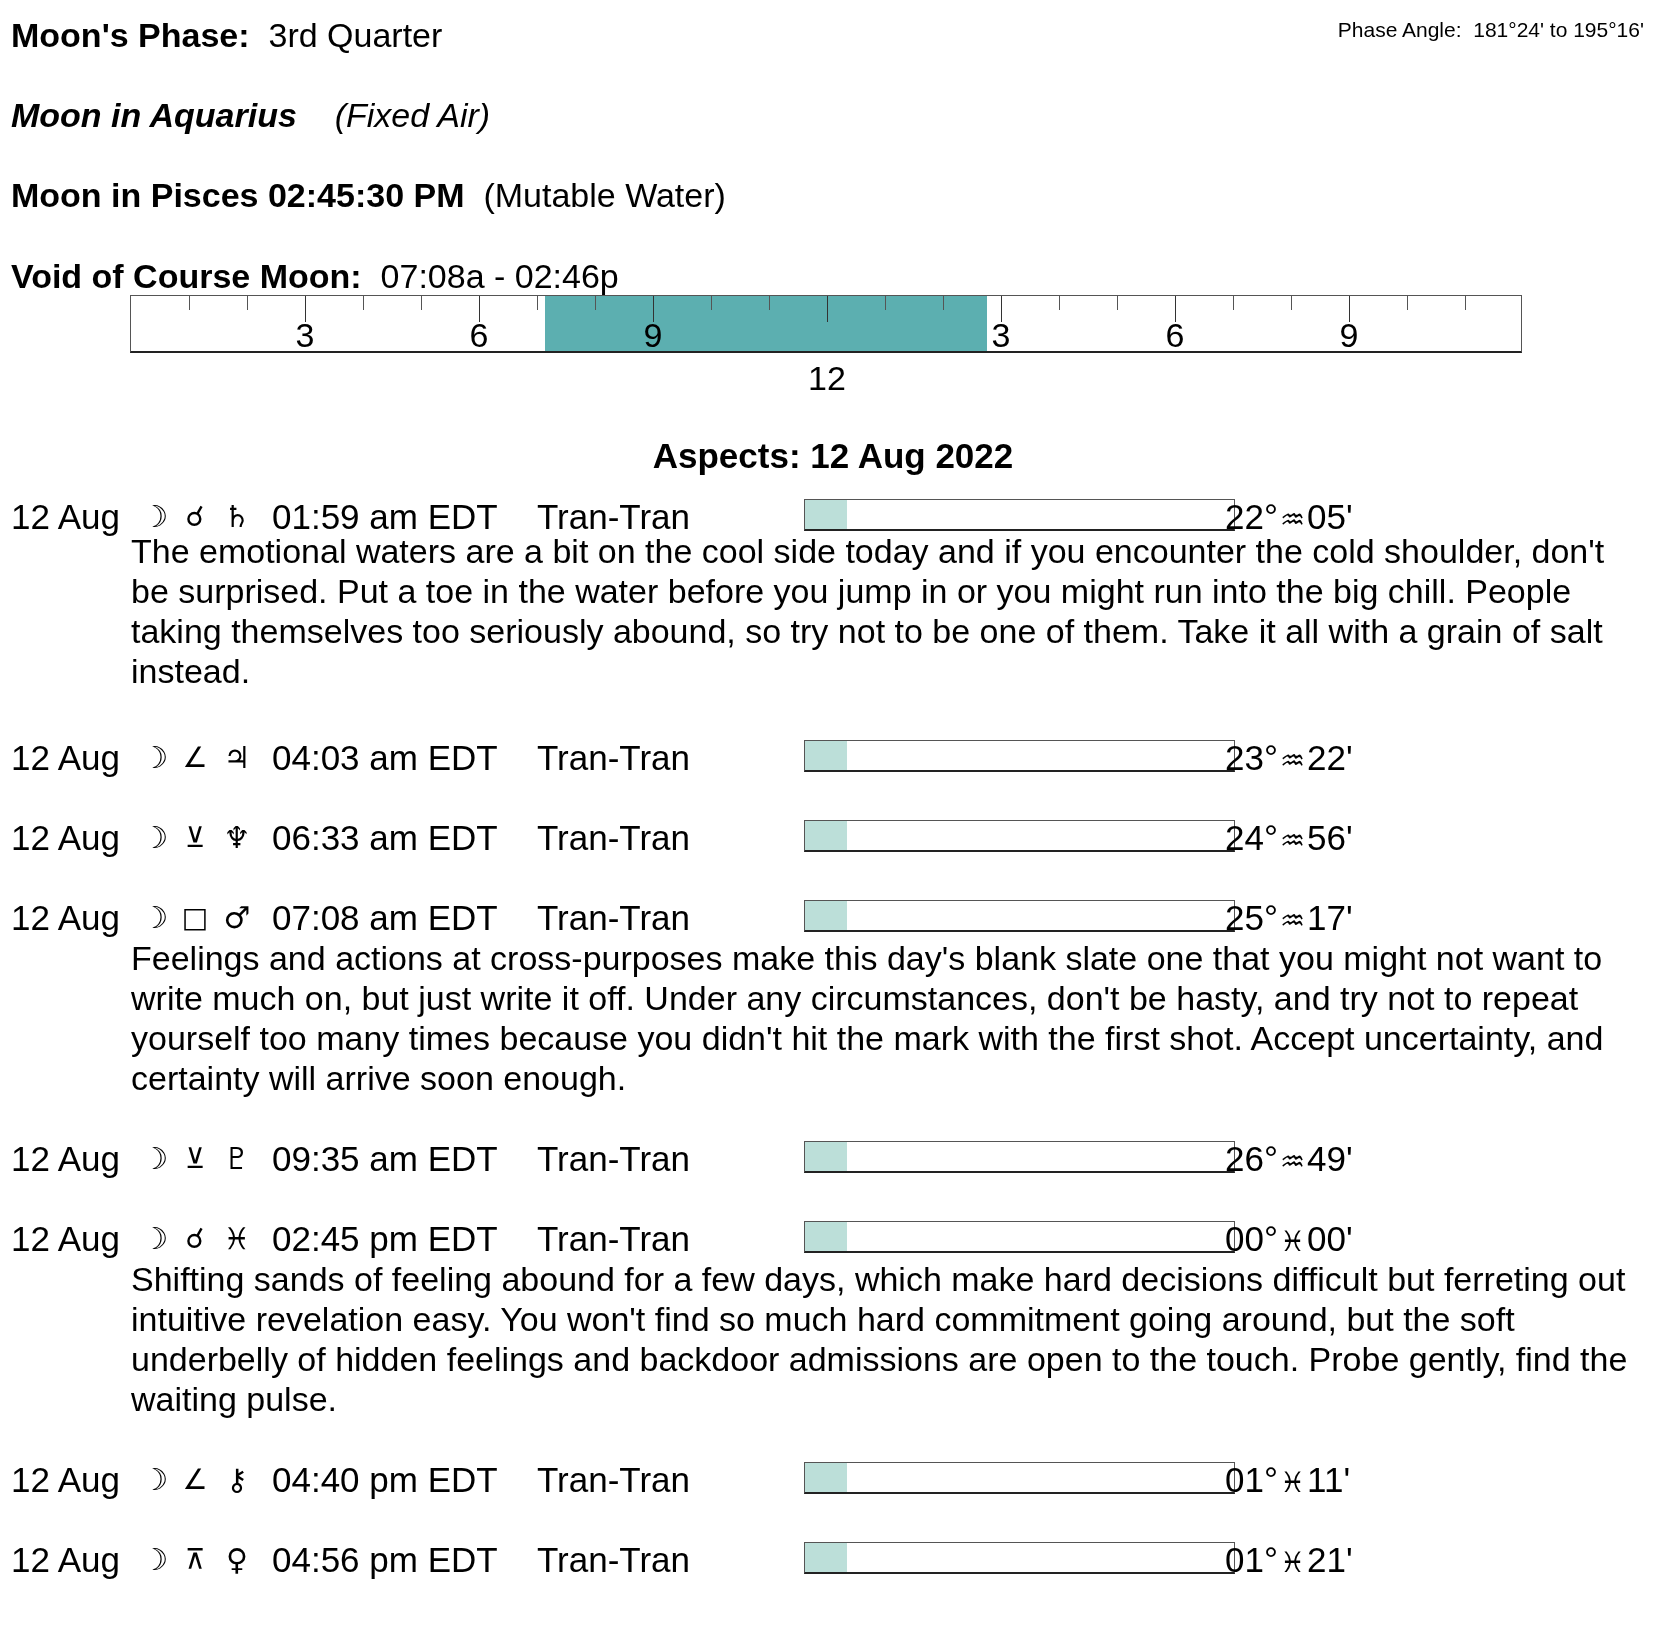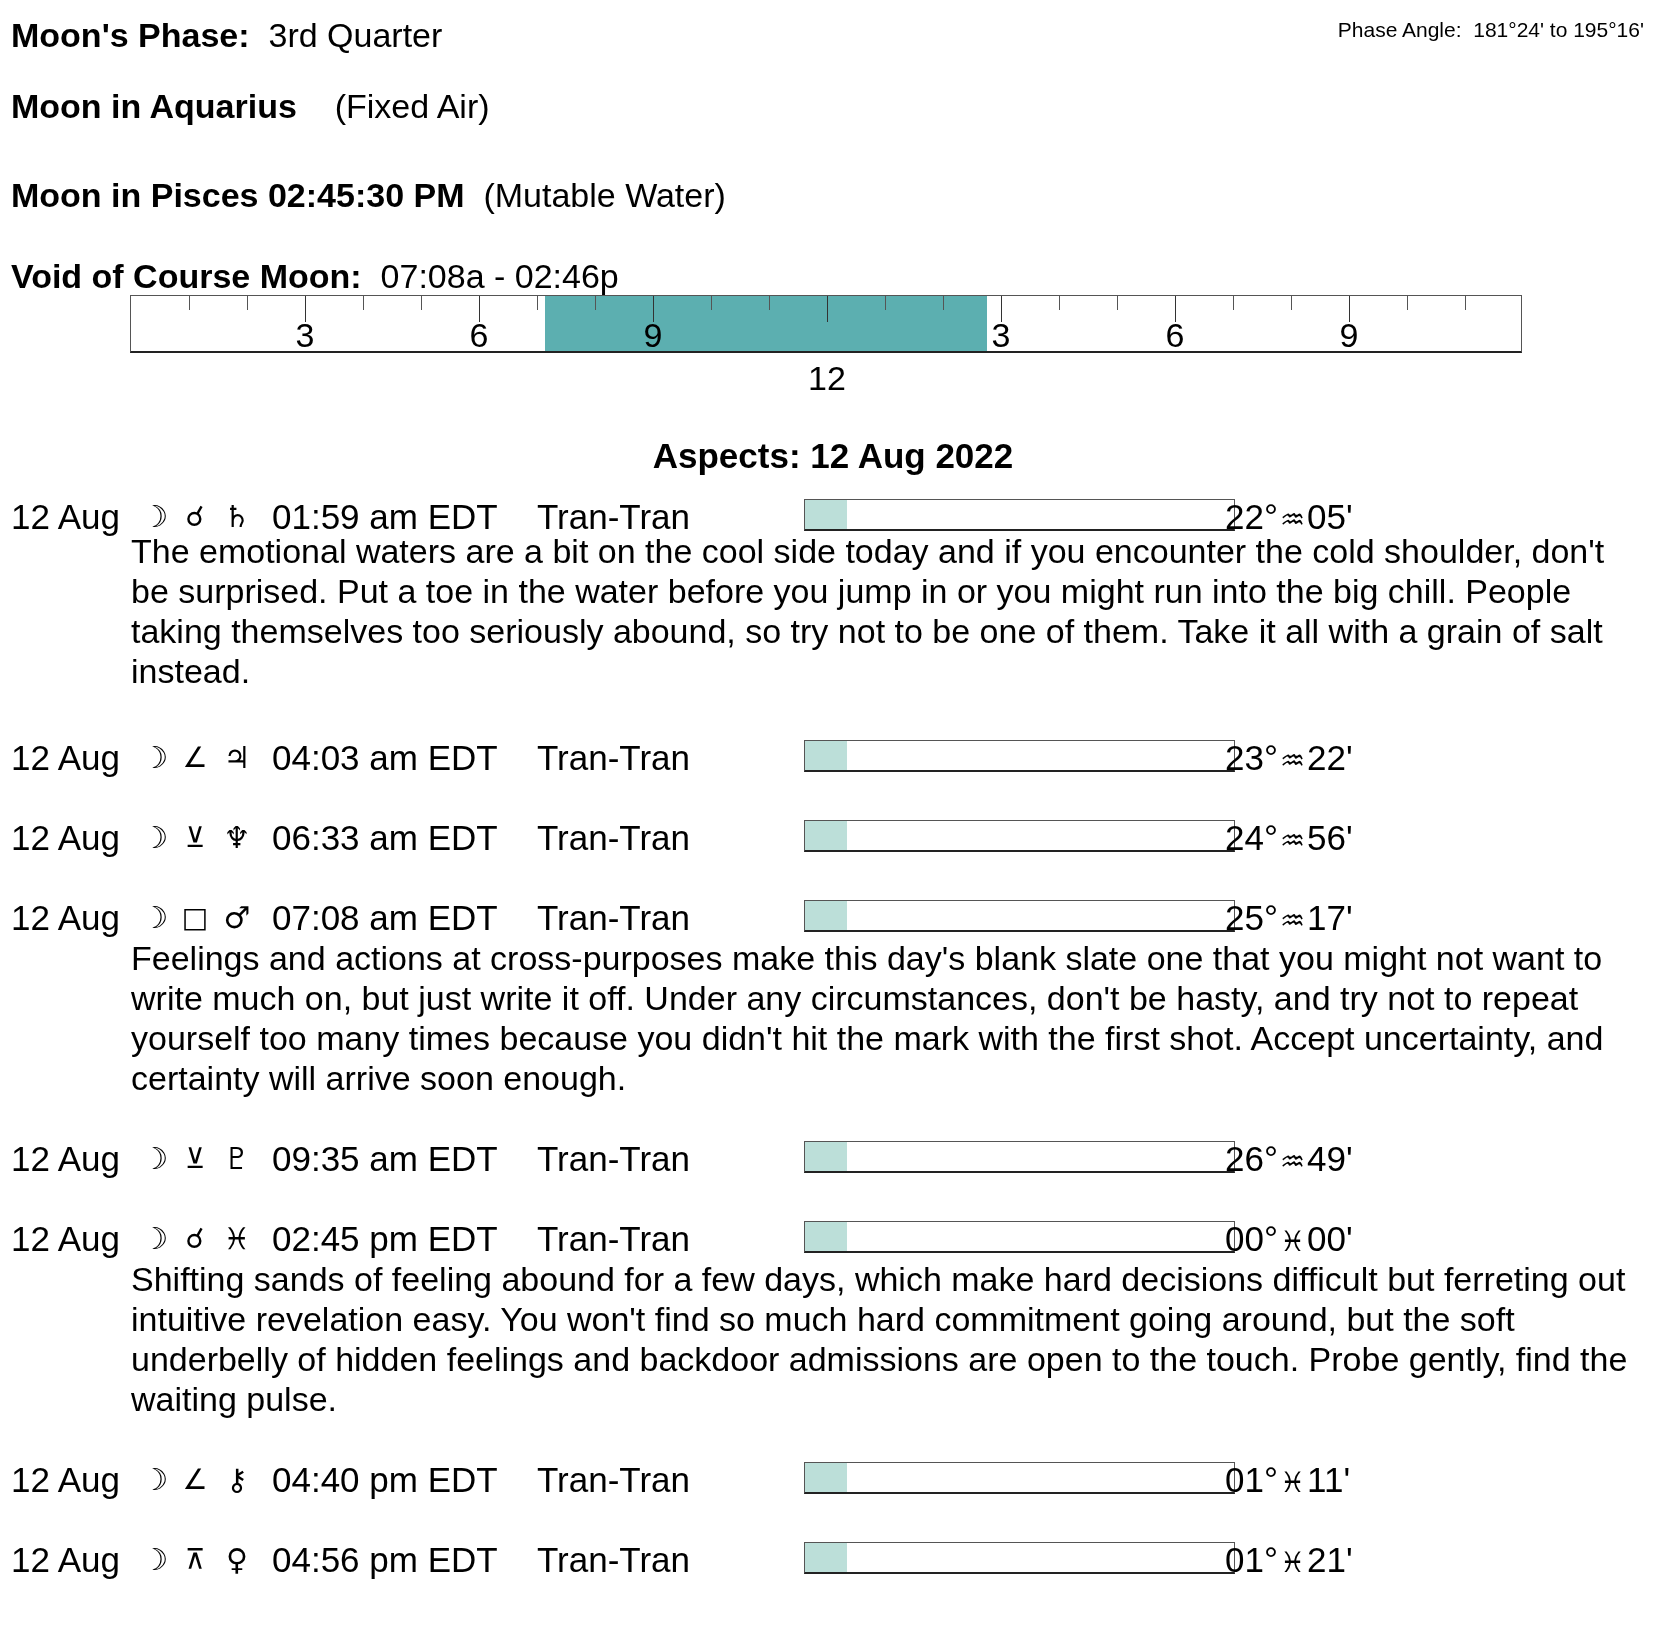--- a/index.html
+++ b/index.html
@@ -48,21 +48,21 @@
 <body>
 
 <div class="abs hdr" style="top:15px;">
   <b>Moon's Phase:</b>&nbsp;
   <span>3rd Quarter</span>
 </div>
 <div class="abs phase-angle">
   <span>Phase Angle:</span>&nbsp;
   <span>181°24' to 195°16'</span>
 </div>
-<div class="abs hdr" style="top:86px;">
+<div class="abs hdr" style="top:95px;font-style:italic;">
   <b>Moon in Aquarius</b>&nbsp;&nbsp;&nbsp;
   <span>(Fixed Air)</span>
 </div>
 <div class="abs hdr" style="top:175px;">
   <b>Moon in Pisces 02:45:30 PM</b>&nbsp;
   <span>(Mutable Water)</span>
 </div>
 <div class="abs hdr" style="top:256px;">
   <b>Void of Course Moon:</b>&nbsp;
   <span>07:08a -  02:46p</span>

